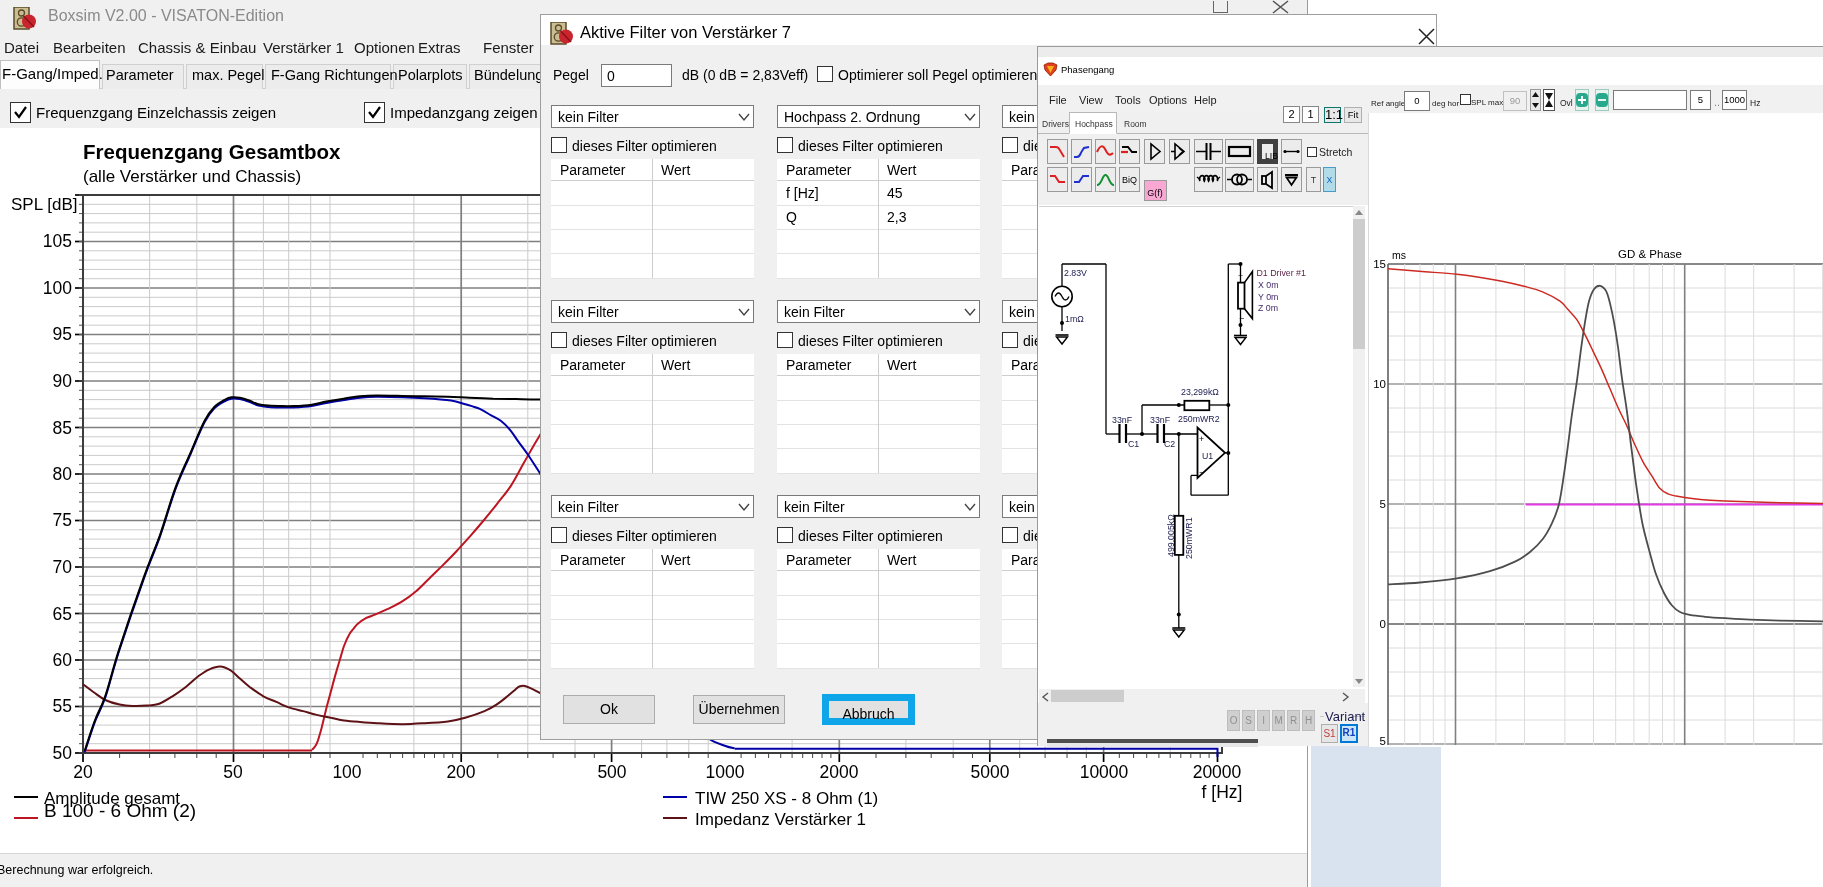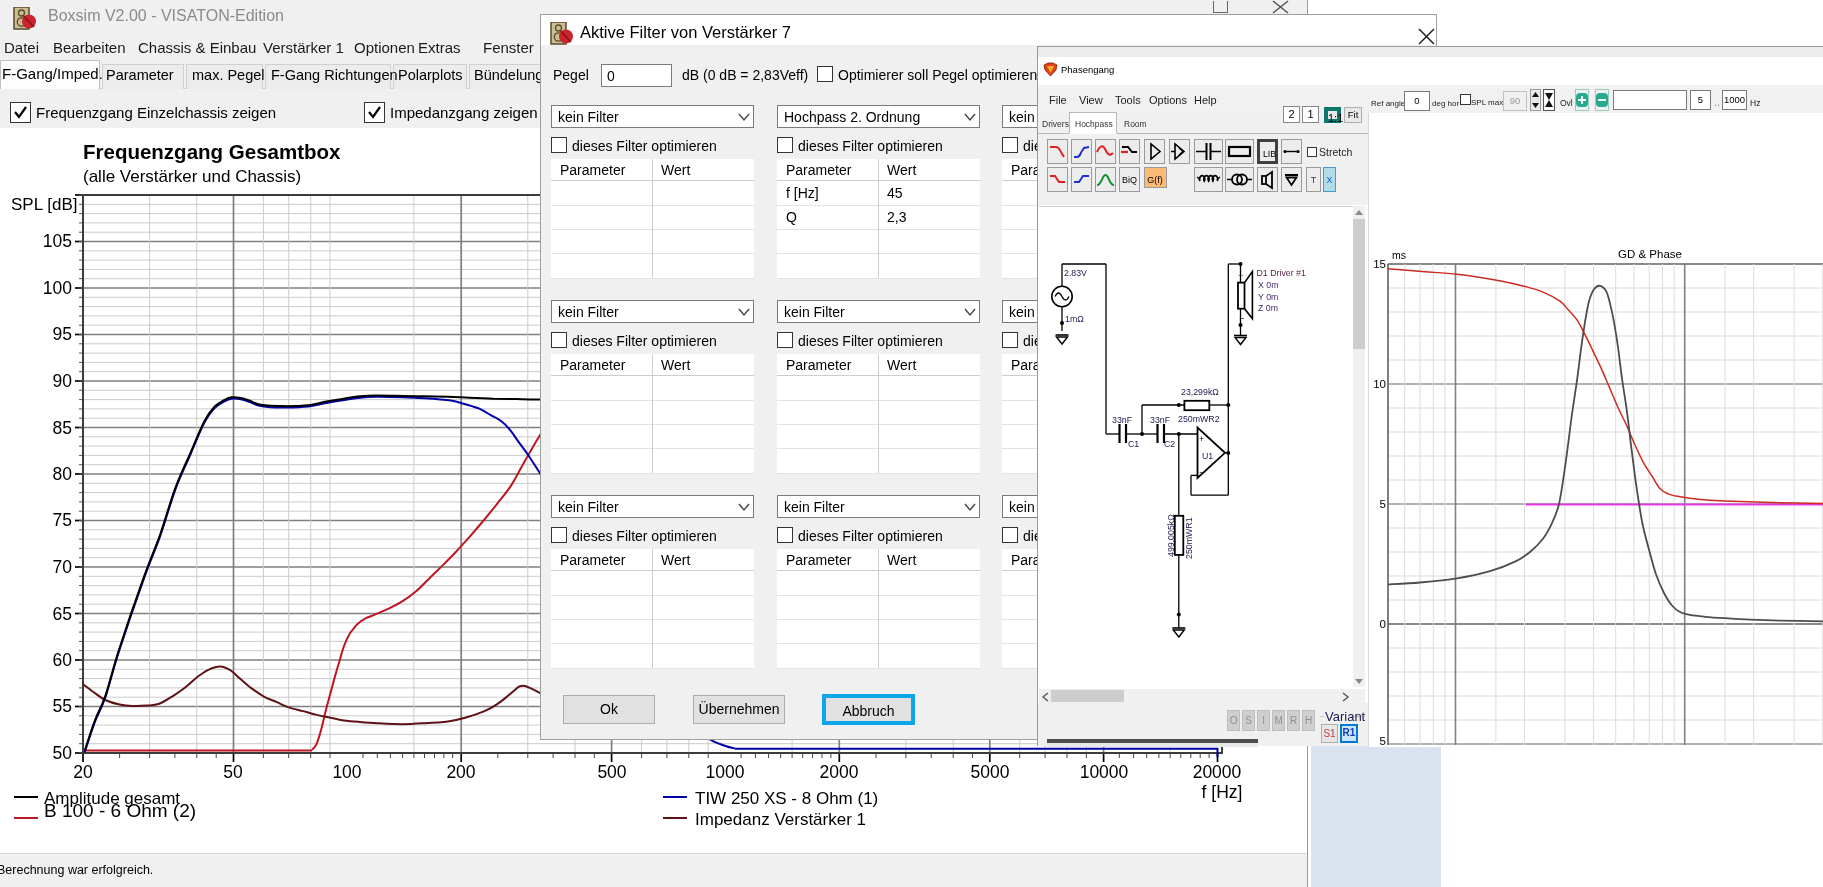--- a/index.html
+++ b/index.html
@@ -526,21 +526,21 @@
         <div class="abs" style="left:0;top:70px;width:203px;height:1px;background:#e3e3e3"></div>
         <div class="abs" style="left:0;top:94px;width:203px;height:1px;background:#e3e3e3"></div>
         <div class="abs" style="left:0;top:119px;width:203px;height:1px;background:#e3e3e3"></div>
         <div class="abs" style="left:101px;top:0;width:1px;height:119px;background:#cdcdcd"></div>
         <div class="abs" style="left:9px;top:3px;font-size:14px">Parameter</div>
         <div class="abs" style="left:110px;top:3px;font-size:14px">Wert</div>
       </div>
 
  <div class="abs" style="left:22px;top:680px;width:92px;height:29px;background:#e1e1e1;border:1px solid #acacac;font-size:14px;text-align:center;line-height:27px">Ok</div>
  <div class="abs" style="left:152px;top:680px;width:92px;height:29px;background:#e1e1e1;border:1px solid #acacac;font-size:14px;text-align:center;line-height:27px">Übernehmen</div>
- <div class="abs" style="left:281px;top:679px;width:93px;height:31px;background:#e1e1e1;border:4px solid #0ea5e9;font-size:14px;text-align:center;line-height:27px">Abbruch</div>
+ <div class="abs" style="left:281px;top:679px;width:93px;height:31px;background:#e1e1e1;border:7px solid #0ea5e9;font-size:14px;text-align:center;line-height:27px">Abbruch</div>
 </div>
 
 <div class="abs" style="left:1037px;top:46px;width:786px;height:700px;background:#fff;border:1px solid #9a9a9a;border-right:none">
  <div class="abs" style="left:0;top:0;width:786px;height:10px;background:#ececec"></div>
  <svg class="abs" style="left:5px;top:15px" width="15" height="15">
         <path d="M1 3 L5 1 L10 1 L14 3 L13 8 L7.5 14 L2 8 Z" fill="#e2401c" stroke="#8c1e0a" stroke-width="0.8"></path>
         <path d="M4 4 L7.5 11 L11 4 Z" fill="#f7b21a"></path>
       </svg>
  <div class="abs" style="left:23px;top:17px;font-size:9.5px;color:#000">Phasengang</div>
  <div class="abs" style="left:0;top:38px;width:786px;height:28px;background:#f1f1f1"></div>
@@ -582,21 +582,21 @@
  <div class="abs" style="left:684px;top:43px;width:25px;height:20px;background:#fff;border:1px solid #7a7a7a;font-size:9.5px;text-align:center;line-height:18px">1000</div>
  <div class="abs" style="left:712px;top:51px;font-size:8.5px;color:#222">Hz</div>
 
  <div class="abs" style="left:0;top:86px;width:330px;height:1px;background:#b8b8b8"></div>
  <div class="abs" style="left:4px;top:72px;font-size:8.5px;color:#333">Drivers</div>
  <div class="abs" style="left:31px;top:65px;width:48px;height:22px;background:#fff;border:1px solid #b8b8b8;border-bottom:1px solid #fff"></div>
  <div class="abs" style="left:37px;top:72px;font-size:8.5px;color:#333">Hochpass</div>
  <div class="abs" style="left:86px;top:72px;font-size:8.5px;color:#333">Room</div>
  <div class="abs" style="left:245px;top:59px;width:17px;height:17px;background:#fff;border:1px solid #888;font-size:11px;text-align:center;line-height:15px">2</div>
  <div class="abs" style="left:264px;top:59px;width:17px;height:17px;background:#fff;border:1px solid #888;font-size:11px;text-align:center;line-height:15px">1</div>
- <div class="abs" style="left:286px;top:60px;width:17px;height:16px;background:#e8e8e8;border:4px solid #0f766e;font-size:11px;text-align:center;line-height:14px">1:1</div>
+ <div class="abs" style="left:286px;top:60px;width:17px;height:16px;background:#e8e8e8;border:1px solid #0f766e;font-size:13px;text-align:center;line-height:14px">1:1</div>
  <div class="abs" style="left:306px;top:60px;width:18px;height:16px;background:#e8e8e8;border:1px solid #b0b0b0;font-size:9.5px;text-align:center;line-height:14px">Fit</div>
 
  <div class="abs" style="left:9px;top:92px;width:21px;height:25px;background:#ececec;border:1px solid #9a9a9a">
         <svg width="19" height="23" style="position:absolute;left:0;top:0">
           <path d="M2 7 L8 7 C11 7 11 9 13 12 L16 17" stroke="#e02020" stroke-width="2" fill="none"></path>
         </svg>
       </div>
       <div class="abs" style="left:32.5px;top:92px;width:21px;height:25px;background:#ececec;border:1px solid #9a9a9a">
         <svg width="19" height="23" style="position:absolute;left:0;top:0">
           <path d="M2 17 L5 17 C8 17 8 14 10 11 L12 8 L17 7" stroke="#2030d0" stroke-width="2" fill="none"></path>
@@ -628,21 +628,21 @@
         <svg width="27" height="23" style="position:absolute;left:0;top:0">
           <path d="M1 11.5 L11 11.5 M16 11.5 L26 11.5" stroke="#000" stroke-width="1.6"></path>
           <path d="M11.5 3 L11.5 20 M15.5 3 L15.5 20" stroke="#000" stroke-width="2"></path>
         </svg>
       </div>
       <div class="abs" style="left:186.9px;top:92px;width:29px;height:25px;background:#ececec;border:1px solid #9a9a9a">
         <svg width="27" height="23" style="position:absolute;left:0;top:0">
           <rect x="3" y="7" width="21" height="9" stroke="#000" stroke-width="2.2" fill="none"></rect>
         </svg>
       </div>
-      <div class="abs" style="left:218.7px;top:92px;width:21px;height:25px;background:#ececec;border:3px solid #404040">
+      <div class="abs" style="left:218.7px;top:92px;width:21px;height:25px;background:#ececec;border:5px solid #404040">
         <svg width="19" height="23" style="position:absolute;left:0;top:0">
           <text x="9.5" y="15" text-anchor="middle" font-size="8.8" font-family="Liberation Sans" fill="#000">LIB</text>
         </svg>
       </div>
       <div class="abs" style="left:243px;top:92px;width:21px;height:25px;background:#ececec;border:1px solid #9a9a9a">
         <svg width="19" height="23" style="position:absolute;left:0;top:0">
           <path d="M2 11.5 L17 11.5" stroke="#000" stroke-width="1.4"></path>
           <circle cx="3" cy="11.5" r="1.6" fill="#000"></circle>
           <circle cx="16" cy="11.5" r="1.6" fill="#000"></circle>
         </svg>
@@ -660,21 +660,21 @@
       <div class="abs" style="left:56.8px;top:120px;width:21px;height:25px;background:#ececec;border:1px solid #9a9a9a">
         <svg width="19" height="23" style="position:absolute;left:0;top:0">
           <path d="M1 17 C6 17 6 7 9.5 7 C13 7 13 17 18 17" stroke="#109030" stroke-width="2" fill="none"></path>
         </svg>
       </div>
       <div class="abs" style="left:81.3px;top:120px;width:21px;height:25px;background:#ececec;border:1px solid #9a9a9a">
         <svg width="19" height="23" style="position:absolute;left:0;top:0">
           <text x="9.5" y="15" text-anchor="middle" font-size="9" font-family="Liberation Sans" fill="#000">BiQ</text>
         </svg>
       </div>
-      <div class="abs" style="left:106.2px;top:120px;width:23px;height:21px;background:#fdba74;border:1px solid #9a9a9a">
+      <div class="abs" style="left:106.2px;top:133px;width:23px;height:21px;background:#f9a8d4;border:1px solid #9a9a9a">
         <svg width="21" height="23" style="position:absolute;left:0;top:0">
           <text x="10" y="15" text-anchor="middle" font-size="9" font-family="Liberation Sans" fill="#000">G(f)</text>
         </svg>
       </div>
       <div class="abs" style="left:156px;top:120px;width:29px;height:25px;background:#ececec;border:1px solid #9a9a9a">
         <svg width="27" height="23" style="position:absolute;left:0;top:0">
           <path d="M2 9 L5 11.5 M22 11.5 L25 9" stroke="#000" stroke-width="1.3" fill="none"></path>
           <path d="M5 13 a2.6 3.4 0 1 1 4.3 0 a2.6 3.4 0 1 1 4.3 0 a2.6 3.4 0 1 1 4.3 0 a2.6 3.4 0 1 1 4.3 0" stroke="#000" stroke-width="1.7" fill="none"></path>
         </svg>
       </div>

